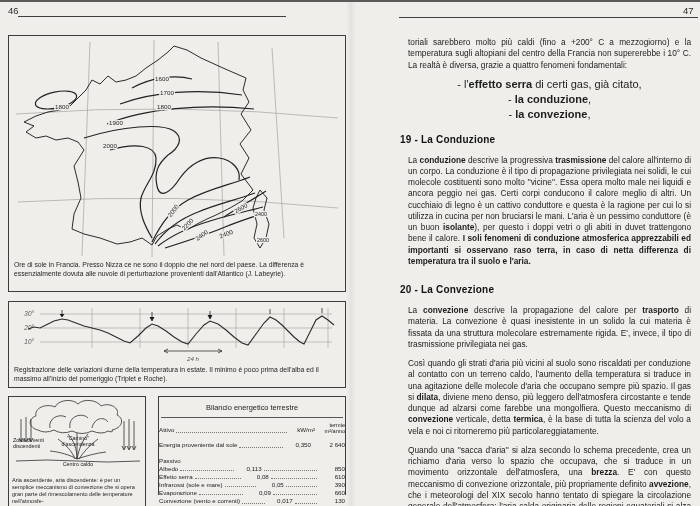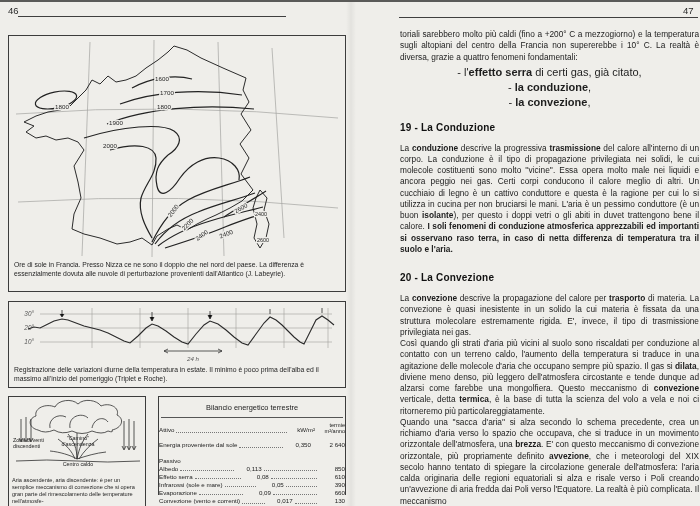--- a/index.html
+++ b/index.html
@@ -29,21 +29,21 @@
   .trow{display:flex;align-items:flex-end;font-size:6.2px;line-height:8.1px;color:#222;}
   .tl{white-space:nowrap;}
   .lead{flex:1;border-bottom:1px dotted #777;margin:0 2px 1.5px 2px;min-width:4px;}
   .sp{flex:0 0 8px;}
   .tv1{flex:0 0 26px;text-align:right;white-space:nowrap;}
   .tv2{flex:0 0 26px;text-align:right;white-space:nowrap;}
   .unit2{flex:0 0 30px;display:flex;flex-direction:column;align-items:flex-end;font-size:5.6px;line-height:6.2px;}
   .gap6{height:7px;}.gap4{height:5px;}
   
   .textcol{position:absolute;left:400px;top:27px;width:299px;height:478px;overflow:hidden;}
-  .pj{font-size:8.3px;line-height:11.25px;text-align:justify;margin:0;color:#1c1c1c;}
+  .pj{font-size:8.3px;line-height:11.25px;text-align:justify;margin:8px;color:#1c1c1c;}
   .li{font-size:11px;line-height:11.25px;margin:4px;text-align:center;}
   .b{font-weight:bold;}
   .heading{font-size:10px;font-weight:bold;color:#111;margin:13px 0 10px 0;letter-spacing:.2px;}
 </style>
 </head>
 <body>
 
 <div class="scan">
   <div class="gutter"></div>
 

